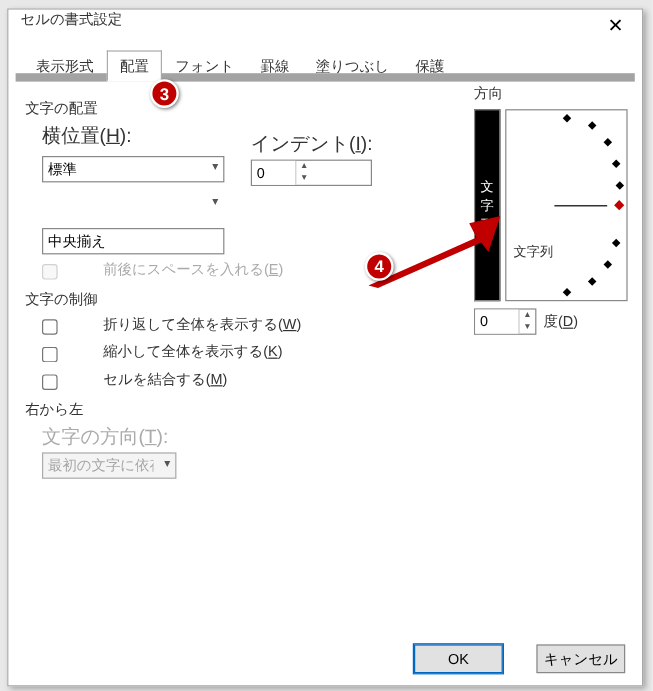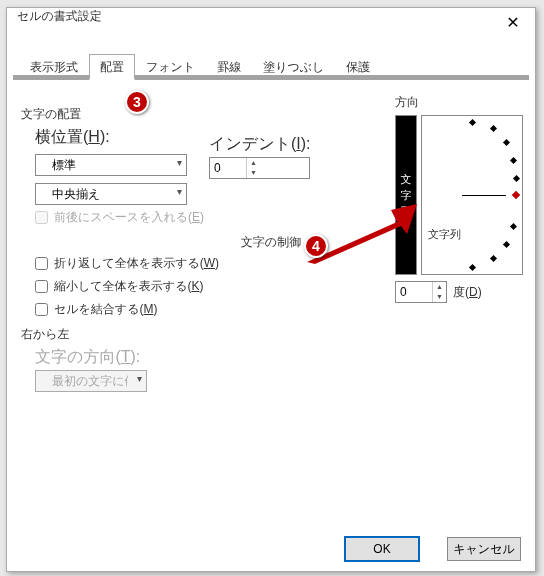--- a/index.html
+++ b/index.html
@@ -1,37 +1,37 @@
 <!DOCTYPE html>
 <html><head>
 <meta charset="utf-8">
 <style>
 * { box-sizing: border-box; font-family: "Yu Gothic UI", "Meiryo", sans-serif; }
 body { margin: 0; background: #e8e8e8; width: 544px; height: 576px; overflow: hidden; }
 .dialog { position: absolute; left: 6px; top: 7px; width: 530px; height: 565px; background: #fff; border: 1px solid #aaa; box-shadow: 2px 2px 5px rgba(0,0,0,0.3); }
 .titlebar { height: 30px; display: flex; align-items: flex-start; padding: 0 2px 0 10px; font-size: 12px; }
 .titlebar .t { flex: 1; color: #333; }
 .close { width: 40px; height: 28px; display: flex; align-items: center; justify-content: center; font-size: 16px; color: #000; }
-.tabs { height: 26px; border-bottom: 5px solid #a3a3a3; display: flex; padding-left: 6px; margin: 16px 6px; }
+.tabs { height: 26px; border-bottom: 7px solid #a3a3a3; display: flex; padding-left: 6px; margin: 4px 6px; }
 .tab { font-size: 12px; padding: 4px 10px 0 10px; color: #333; border: 1px solid transparent; height: 26px; }
 .tab.active { border: 1px solid #aaa; border-bottom: 1px solid #fff; background: #fff; position: relative; top: 0px; }
 .body { position: relative; padding: 10px 14px 0 14px; font-size: 12px; color: #333; height: 462px; }
 .group-label { font-size: 12px; margin-bottom: 4px; }
 .indented { margin-left: 14px; }
 .row { display: flex; align-items: center; margin-bottom: 4px; }
 .lbl { font-size: 16px; margin-bottom: 2px; }
 .disabled { color: #aaa; }
-select, .select { font-size: 12px; height: 22px; border: 1px solid #888; background: #fff; padding: 0 18px 0 16px; appearance: none; position: relative; }
+select, .select { font-size: 12px; height: 22px; border: 1px solid #888; background: #fff; padding: 0 18px 0 4px; appearance: none; position: relative; }
 .select-wrapper { position: relative; display: inline-block; }
 .select-wrapper::after { content: "▾"; position: absolute; right: 5px; top: 3px; font-size: 10px; color: #555; pointer-events: none; }
 .spin { display: inline-flex; border: 1px solid #888; height: 22px; }
 .spin input { border: none; width: 36px; font-size: 12px; padding: 0 4px; }
 .spin .btns { display: flex; flex-direction: column; width: 14px; border-left: 1px solid #ccc; }
 .spin .btns div { flex: 1; font-size: 7px; text-align: center; line-height: 9px; color: #555; }
-.chk { display: flex; align-items: center; font-size: 12px; margin-bottom: 6px; }
+.chk { display: flex; align-items: flex-end; font-size: 12px; margin-bottom: 6px; gap: 32px; }
 .chk input { margin: 0 6px 0 0; width: 13px; height: 13px; }
 fieldset.orientation { position: absolute; right: 10px; top: -2px; width: 128px; height: 200px; border: none; padding: 0; }
 fieldset.orientation legend { font-size: 12px; padding: 0; }
 .ori-row { display: flex; gap: 4px; margin-top: 4px; height: 160px; }
 .vert-btn { width: 22px; background: #000; color: #fff; display: flex; flex-direction: column; align-items: center; justify-content: center; font-size: 11px; border: 1px solid #888; gap: 1px; }
 .vert-btn span { display: block; }
 .dial { flex: 1; border: 1px solid #888; position: relative; background: #fff; }
 .dot { position: absolute; width: 5px; height: 5px; background: #000; transform: rotate(45deg); }
 .dial-text { position: absolute; left: 6px; top: 50%; transform: translateY(-50%); font-size: 11px; white-space: nowrap; margin-top: 39px; }
 .dial-line { position: absolute; left: 40px; top: 50%; width: 44px; height: 1px; background: #000; }
@@ -81,32 +81,32 @@
             <input value="0" style="">
             <div class="btns">
                 <div>▲</div>
                 <div>▼</div>
               </div>
           </div>
         </div>
       </div>
       <div class="row">
         <div class="select-wrapper" style="width:152px;">
-          <select style="width:152px;">
+          <select style="width:152px;margin-top:31px;">
             <option>中央揃え</option>
           </select>
         </div>
       </div>
       <label class="chk disabled">
         <input type="checkbox" disabled="" style="">
         <span>前後にスペースを入れる(<span class="u">E</span>)</span>
       </label>
     </div>
 
-    <div class="group-label" style="margin-top:8px;text-align:center;">文字の制御</div>
+    <div class="group-label" style="margin-top:8px;">文字の制御</div>
     <div class="indented">
       <label class="chk">
         <input type="checkbox" style="">
         <span>折り返して全体を表示する(<span class="u">W</span>)</span>
       </label>
       <label class="chk">
         <input type="checkbox" style="">
         <span>縮小して全体を表示する(<span class="u">K</span>)</span>
       </label>
       <label class="chk">

